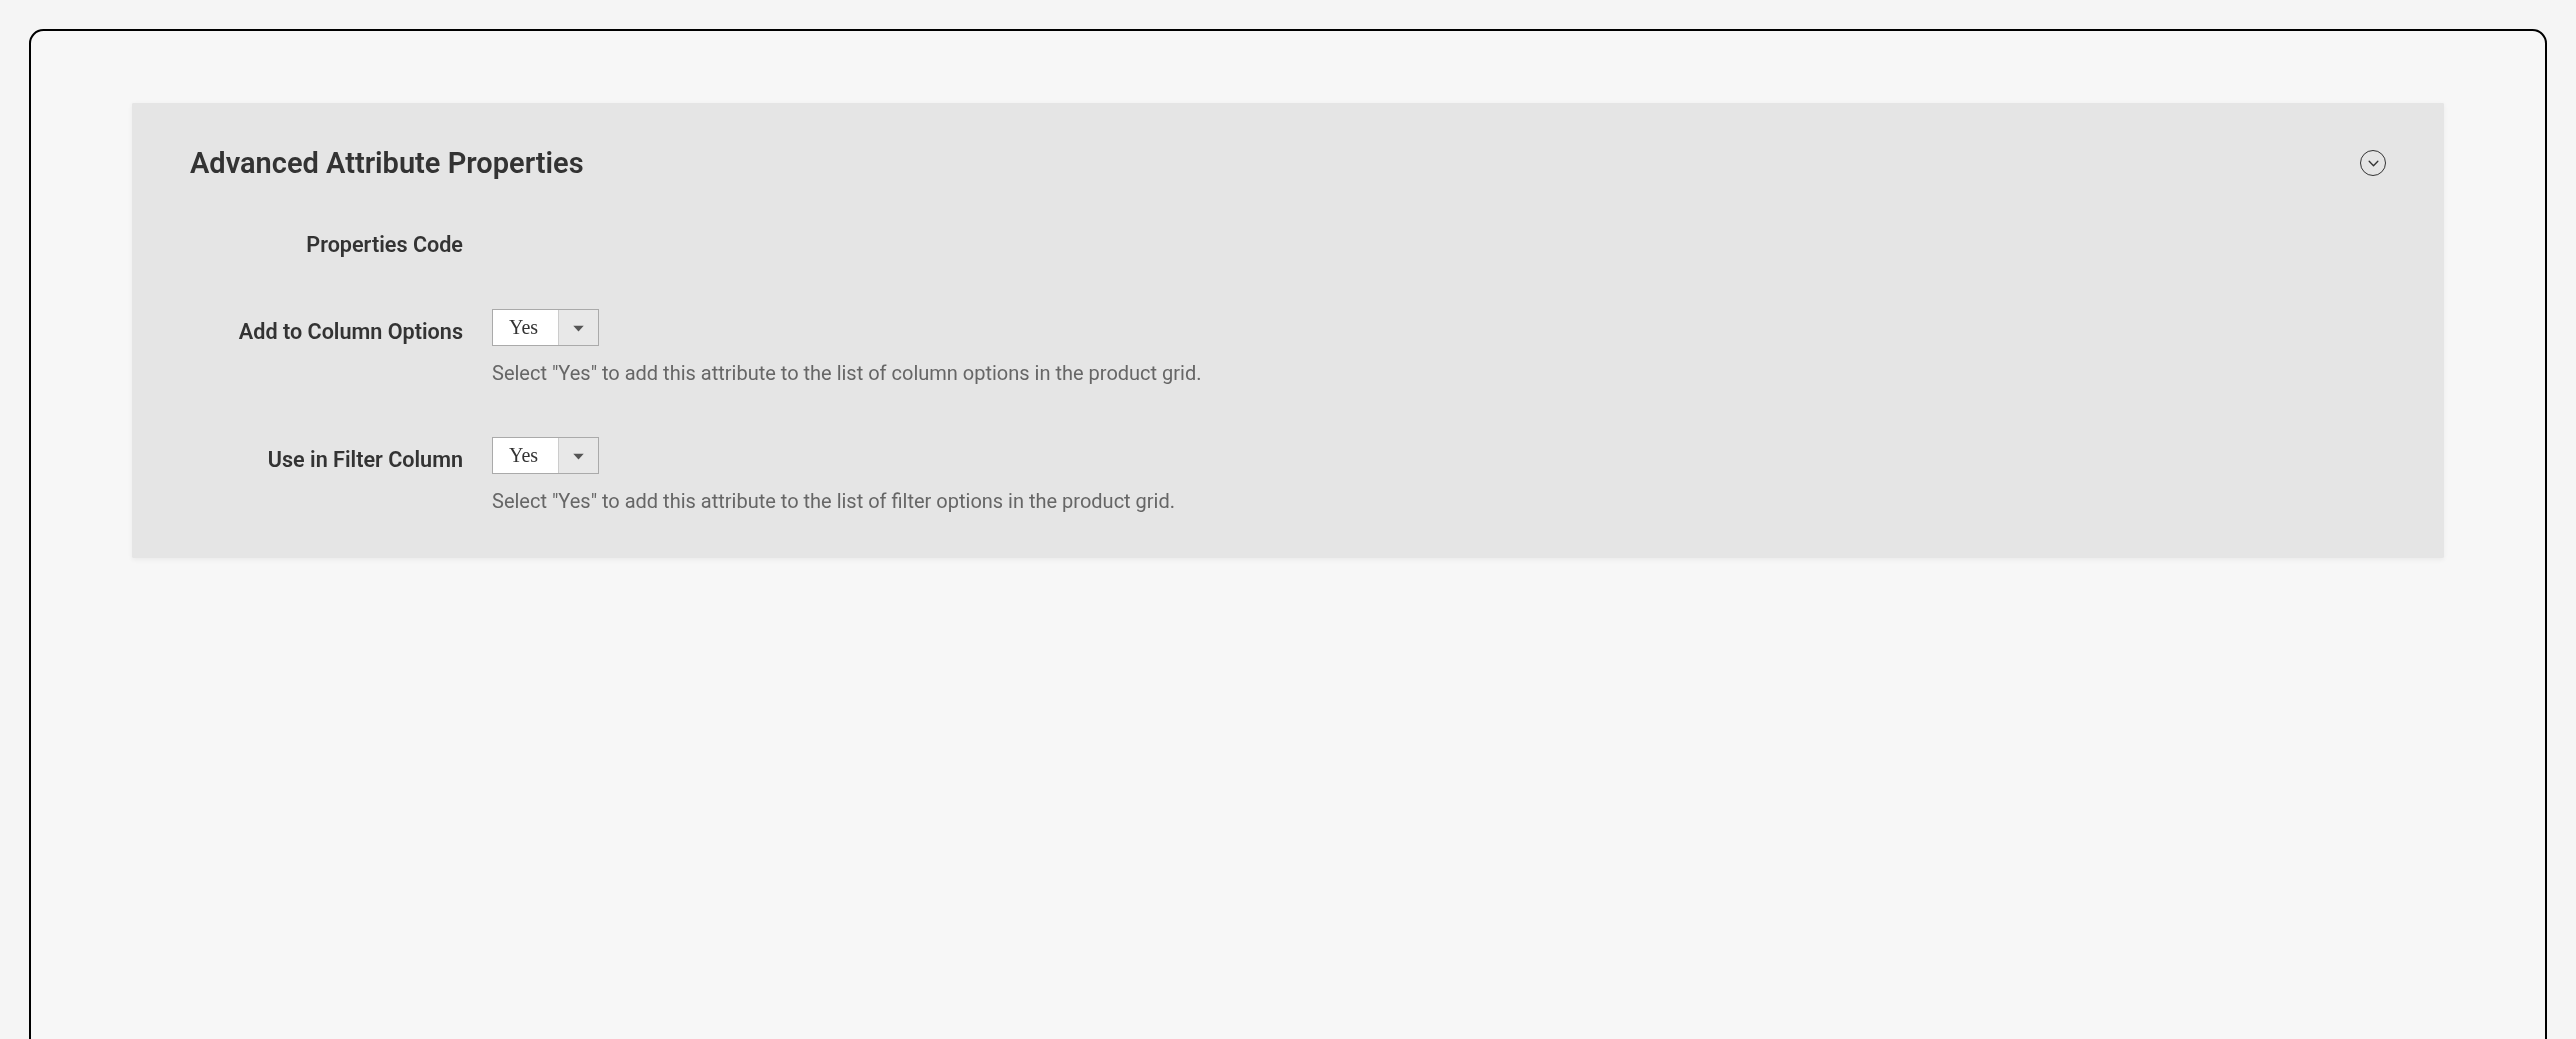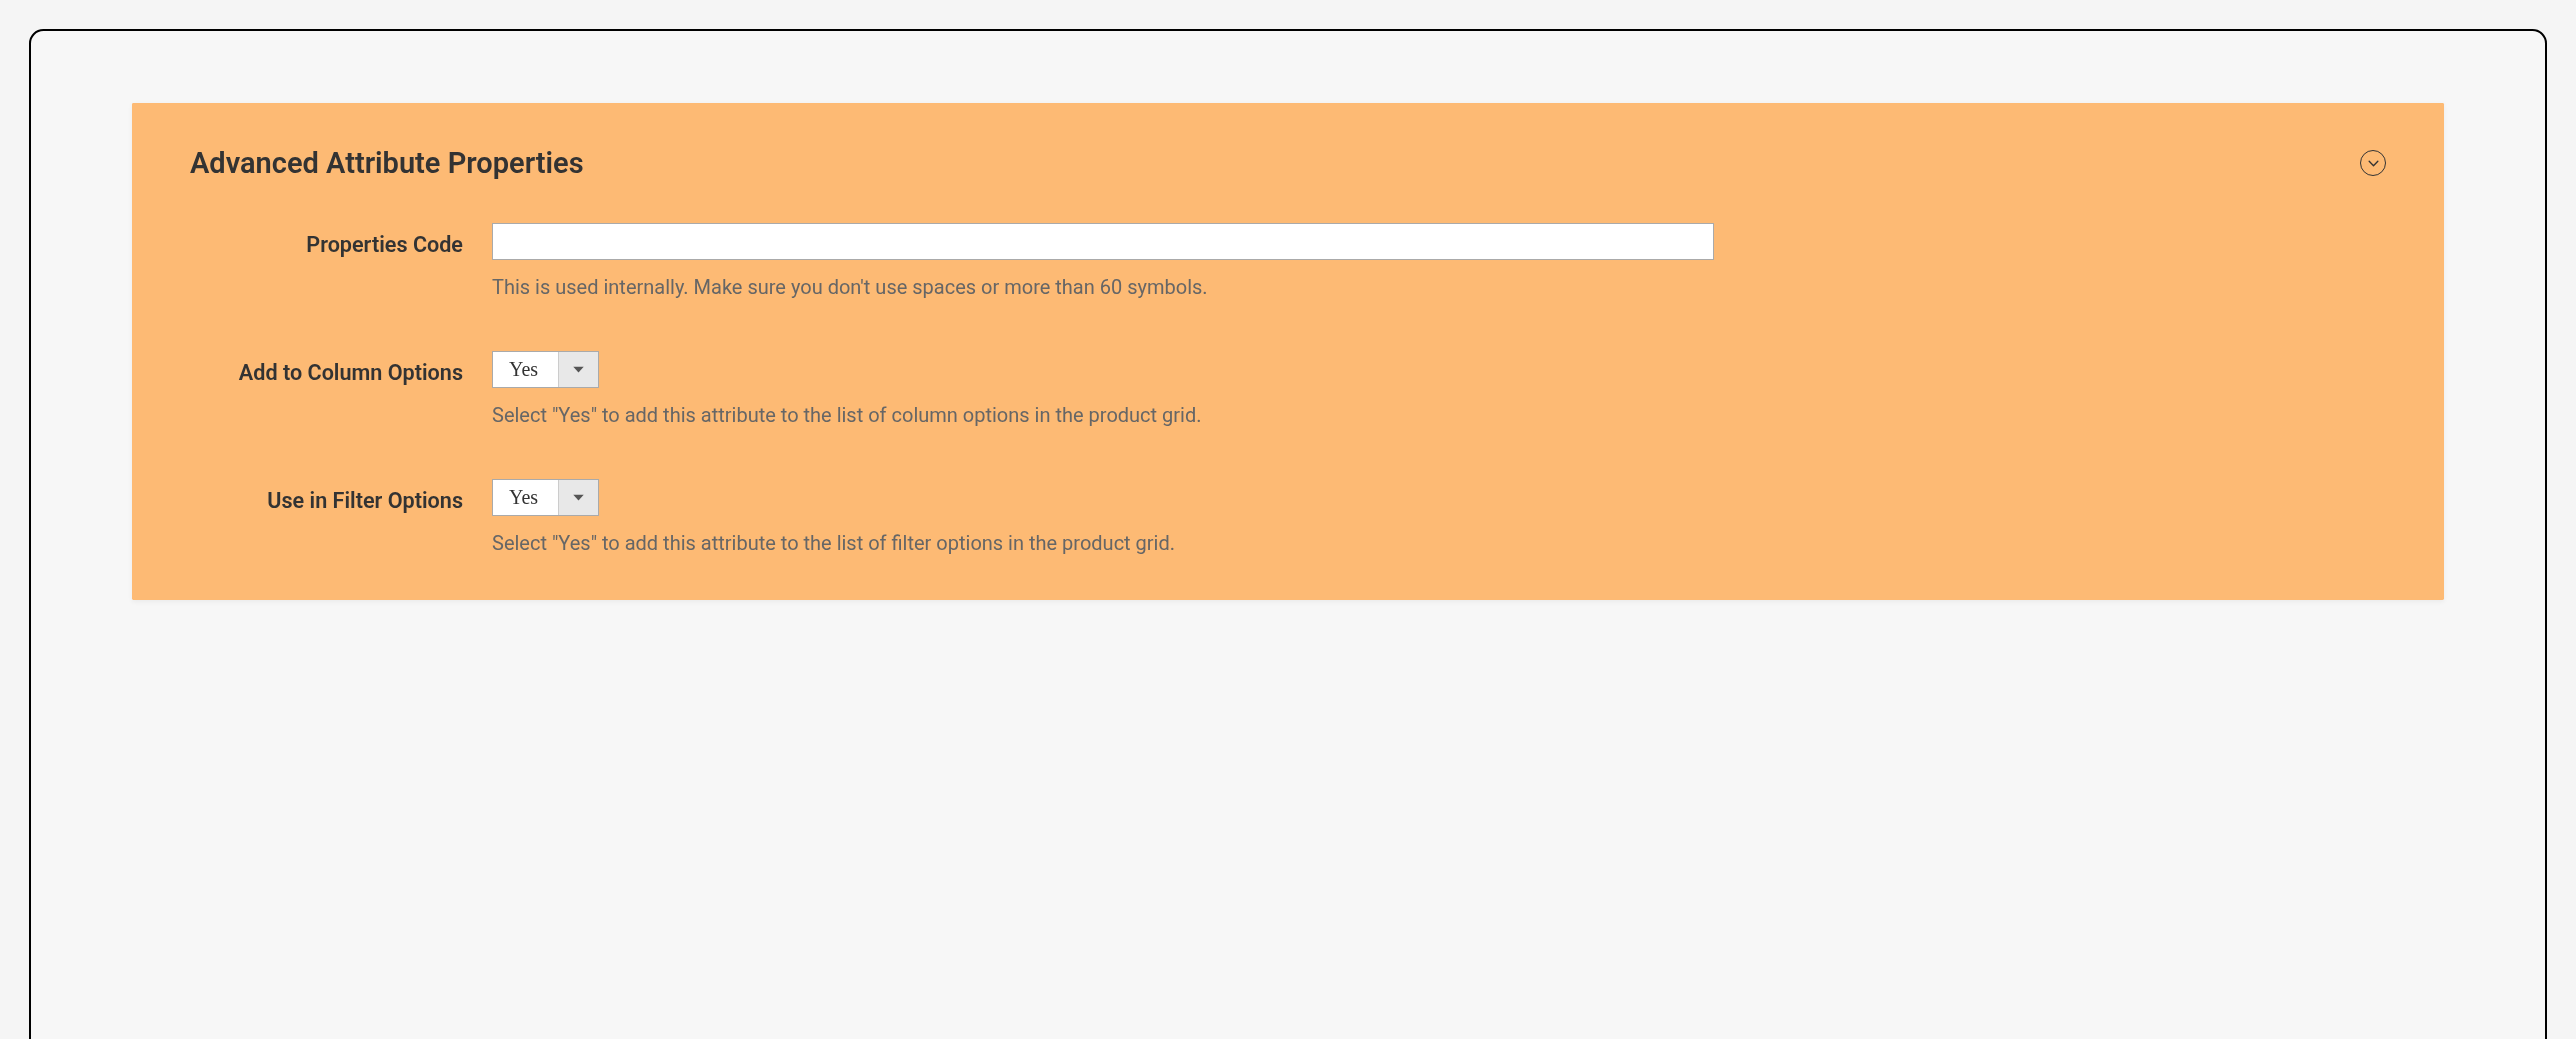--- a/index.html
+++ b/index.html
@@ -16,21 +16,21 @@
     }
     .outer-container {
       border: 2.2px solid #000;
       border-radius: 14.4px;
       background: #f7f7f7;
       padding: 72px 101px 86px 101px;
       position: relative;
       min-height: 1039px;
     }
     .panel {
-      background: #fdba74;
+      background: #e5e5e5;
       border-radius: 1.4px;
       box-shadow: 0 1.4px 5.8px rgba(0,0,0,0.05);
       padding: 43px 58px 43px 58px;
       position: relative;
     }
     .panel-header {
       display: flex;
       align-items: center;
       justify-content: space-between;
       margin-bottom: 43px;
@@ -136,24 +136,20 @@
         <svg viewBox="0 0 24 24">
           <path d="M4 8 L12 16 L20 8" stroke="#333" stroke-width="2.5" fill="none" stroke-linecap="round" stroke-linejoin="round"></path>
         </svg>
       </div>
     </div>
 
     <div class="form-row">
       <div class="form-label-col">
         <span class="form-label">Properties Code</span>
       </div>
-      <div class="form-input-col">
-        <input type="text" class="text-input" value="" style="">
-        <div class="help-text">This is used internally. Make sure you don't use spaces or more than 60 symbols.</div>
-      </div>
     </div>
 
     <div class="form-row">
       <div class="form-label-col">
         <span class="form-label">Add to Column Options</span>
       </div>
       <div class="form-input-col">
         <div class="select-wrap">
           <span class="select-value">Yes</span>
           <span class="select-arrow">
@@ -161,21 +157,21 @@
                 <polygon points="2,2 18,2 10,11"></polygon>
               </svg>
           </span>
         </div>
         <div class="help-text">Select "Yes" to add this attribute to the list of column options in the product grid.</div>
       </div>
     </div>
 
     <div class="form-row">
       <div class="form-label-col">
-        <span class="form-label">Use in Filter Options</span>
+        <span class="form-label">Use in Filter Column</span>
       </div>
       <div class="form-input-col">
         <div class="select-wrap">
           <span class="select-value">Yes</span>
           <span class="select-arrow">
             <svg viewBox="0 0 20 12">
                 <polygon points="2,2 18,2 10,11"></polygon>
               </svg>
           </span>
         </div>

